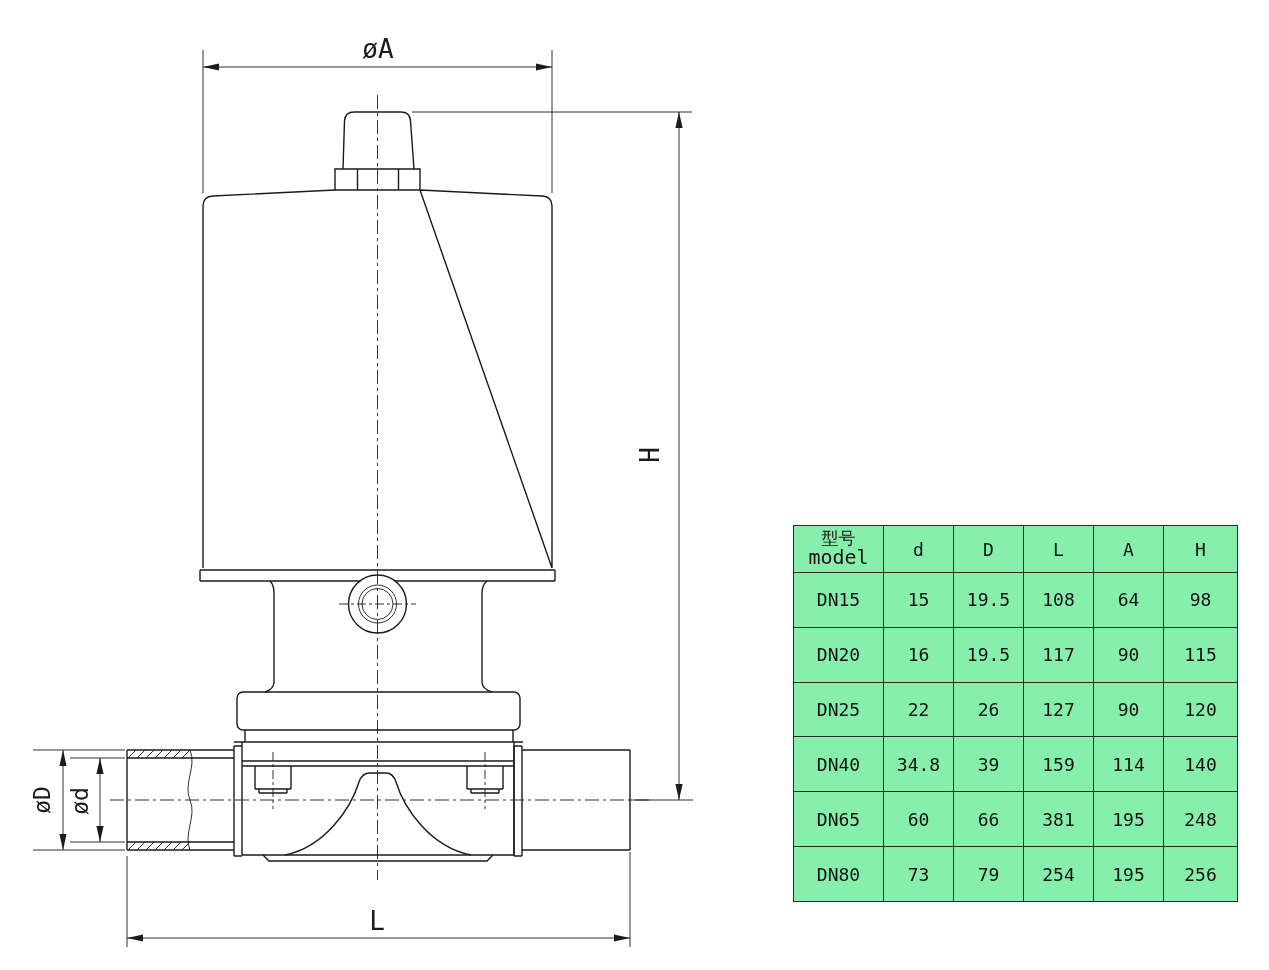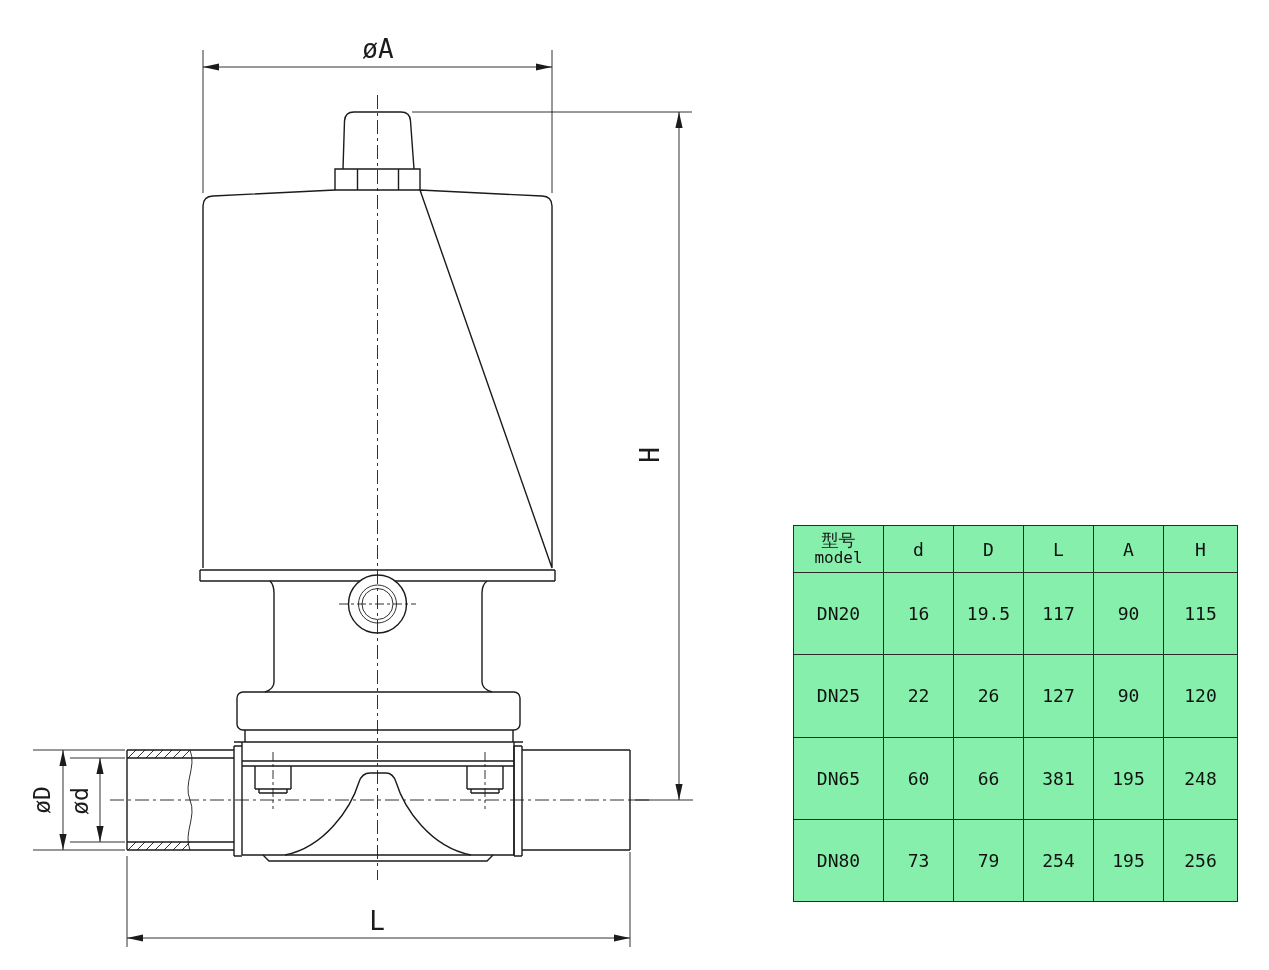--- a/index.html
+++ b/index.html
@@ -33,21 +33,21 @@
   #spec-table th,#spec-table td{
     border:1.4px solid #2a2a2a;text-align:center;vertical-align:middle;
     font-size:18px;font-weight:400;color:#111;
     font-family:"DejaVu Sans Mono","Liberation Mono",monospace;
     padding:0;
   }
   #spec-table thead th{height:46px;}
   #spec-table tbody td{height:31px;}
   .model-hdr{line-height:1.05;font-size:17px;}
   .model-hdr .zh{font-size:17px;}
-  .model-hdr .en{font-size:16px;}
+  .model-hdr .en{font-size:20px;}
   td.b{font-weight:700;}
   col.c-model{width:90px;}
   col.c-d{width:70px;} col.c-D{width:70px;} col.c-L{width:70px;}
   col.c-A{width:70px;} col.c-H{width:74px;}
 </style>
 </head>
 <body>
 
 <div id="stage">
 
@@ -180,36 +180,52 @@
       </th>
       <th>d</th>
       <th>D</th>
       <th>L</th>
       <th>A</th>
       <th>H</th>
     </tr>
   </thead>
   <tbody>
         <tr>
+          <td>DN15</td>
+          <td>15</td>
+          <td>19.5</td>
+          <td>108</td>
+          <td>64</td>
+          <td>98</td>
+        </tr>
+        <tr>
           <td>DN20</td>
           <td>16</td>
           <td>19.5</td>
           <td>117</td>
           <td>90</td>
           <td>115</td>
         </tr>
         <tr>
           <td>DN25</td>
           <td>22</td>
           <td>26</td>
           <td>127</td>
           <td>90</td>
           <td>120</td>
         </tr>
         <tr>
+          <td>DN40</td>
+          <td>34.8</td>
+          <td>39</td>
+          <td>159</td>
+          <td>114</td>
+          <td>140</td>
+        </tr>
+        <tr>
           <td>DN65</td>
           <td>60</td>
           <td>66</td>
           <td>381</td>
           <td>195</td>
           <td>248</td>
         </tr>
         <tr>
           <td>DN80</td>
           <td>73</td>

